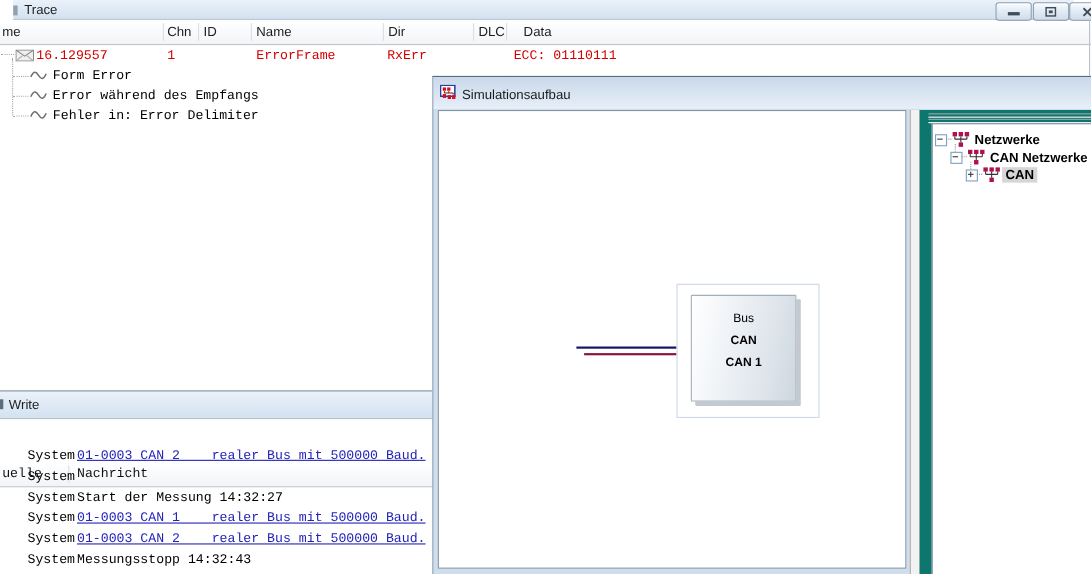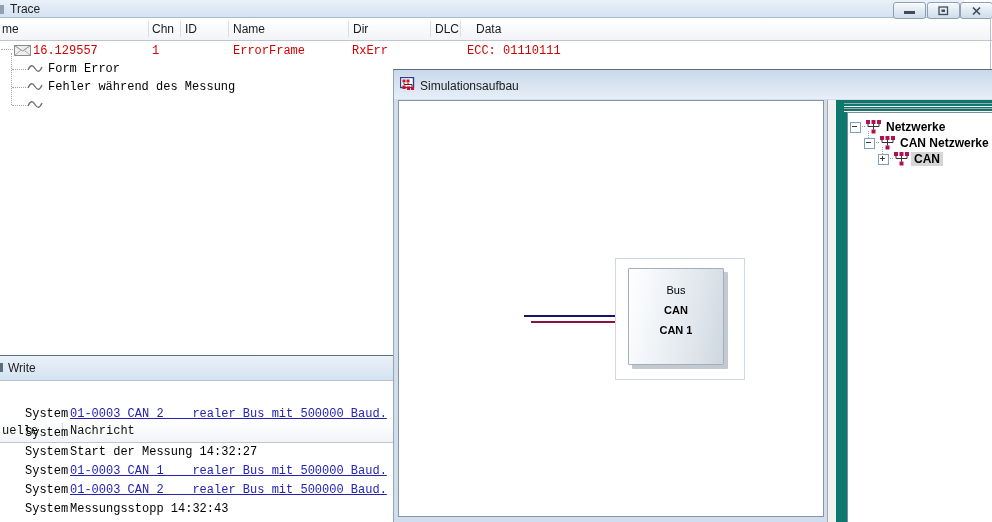--- a/index.html
+++ b/index.html
@@ -5,21 +5,21 @@
   html,body{margin:0;padding:0;}
   body{
     width:992px;height:522px;position:relative;overflow:hidden;
     background:#fff;font-family:"Liberation Sans",sans-serif;
     -webkit-font-smoothing:antialiased;
   }
   .mono{font-family:"Liberation Mono","DejaVu Sans Mono",monospace;}
 
   
   #trace{position:absolute;left:0;top:0;width:992px;height:522px;background:#fff;z-index:1;}
-  .t-titlebar{position:absolute;left:0;top:0;width:964px;height:17px;
+  .t-titlebar{position:absolute;left:12px;top:0;width:964px;height:17px;
     background:linear-gradient(#eaf1f9,#d3e2f1);border-bottom:1px solid #aebcca;}
   .t-iconfrag{position:absolute;left:0;top:5px;width:4px;height:9px;background:#93a0ae;}
   .t-title{position:absolute;left:10px;top:2px;font-size:12px;color:#1e1e1e;}
   .winbtn{position:absolute;top:2px;width:31px;height:15px;border:1px solid #8fa0b4;border-radius:3px;
     background:linear-gradient(#f8fbfd,#e3ecf4 45%,#cfdde9);box-shadow:inset 0 1px 0 #fff;
     display:flex;align-items:center;justify-content:center;}
   #btn-min{left:893px;} #btn-max{left:927px;} #btn-close{left:960px;}
   .t-header{position:absolute;left:0;top:19px;width:992px;height:21px;font-size:12px;color:#1c1c1c;
     background:linear-gradient(#ffffff,#f2f4f7);border-bottom:1px solid #c2c6cb;}
   .t-h-label{position:absolute;top:3px;}
@@ -149,27 +149,28 @@
         <svg class="wave" width="16" height="9">
           <path d="M1,6 C3.5,0.5 5.5,0.5 8,4.5 C10.5,8.5 12.5,8.5 15,3" fill="none" stroke="#6e6e6e" stroke-width="1.4"></path>
         </svg>
         <span class="lbl">Form Error</span>
       </div>
       <div class="dotsh" style="left: 12px; top: 87px; width: 14px;"></div>
       <div class="t-detail mono" style="top: 78px;">
         <svg class="wave" width="16" height="9">
           <path d="M1,6 C3.5,0.5 5.5,0.5 8,4.5 C10.5,8.5 12.5,8.5 15,3" fill="none" stroke="#6e6e6e" stroke-width="1.4"></path>
         </svg>
-        <span class="lbl">Fehler während des Messung</span>
+        <span class="lbl">Error während des Empfangs</span>
       </div>
       <div class="dotsh" style="left: 12px; top: 105px; width: 14px;"></div>
       <div class="t-detail mono" style="top: 96px;">
         <svg class="wave" width="16" height="9">
           <path d="M1,6 C3.5,0.5 5.5,0.5 8,4.5 C10.5,8.5 12.5,8.5 15,3" fill="none" stroke="#6e6e6e" stroke-width="1.4"></path>
         </svg>
+        <span class="lbl">Fehler in: Error Delimiter</span>
       </div>
     </div>
 </div>
 
 <div id="write">
   <div class="w-titlebar">
     <div class="w-iconfrag"></div>
     <span class="w-title">Write</span>
   </div>
   <div class="w-header mono">

